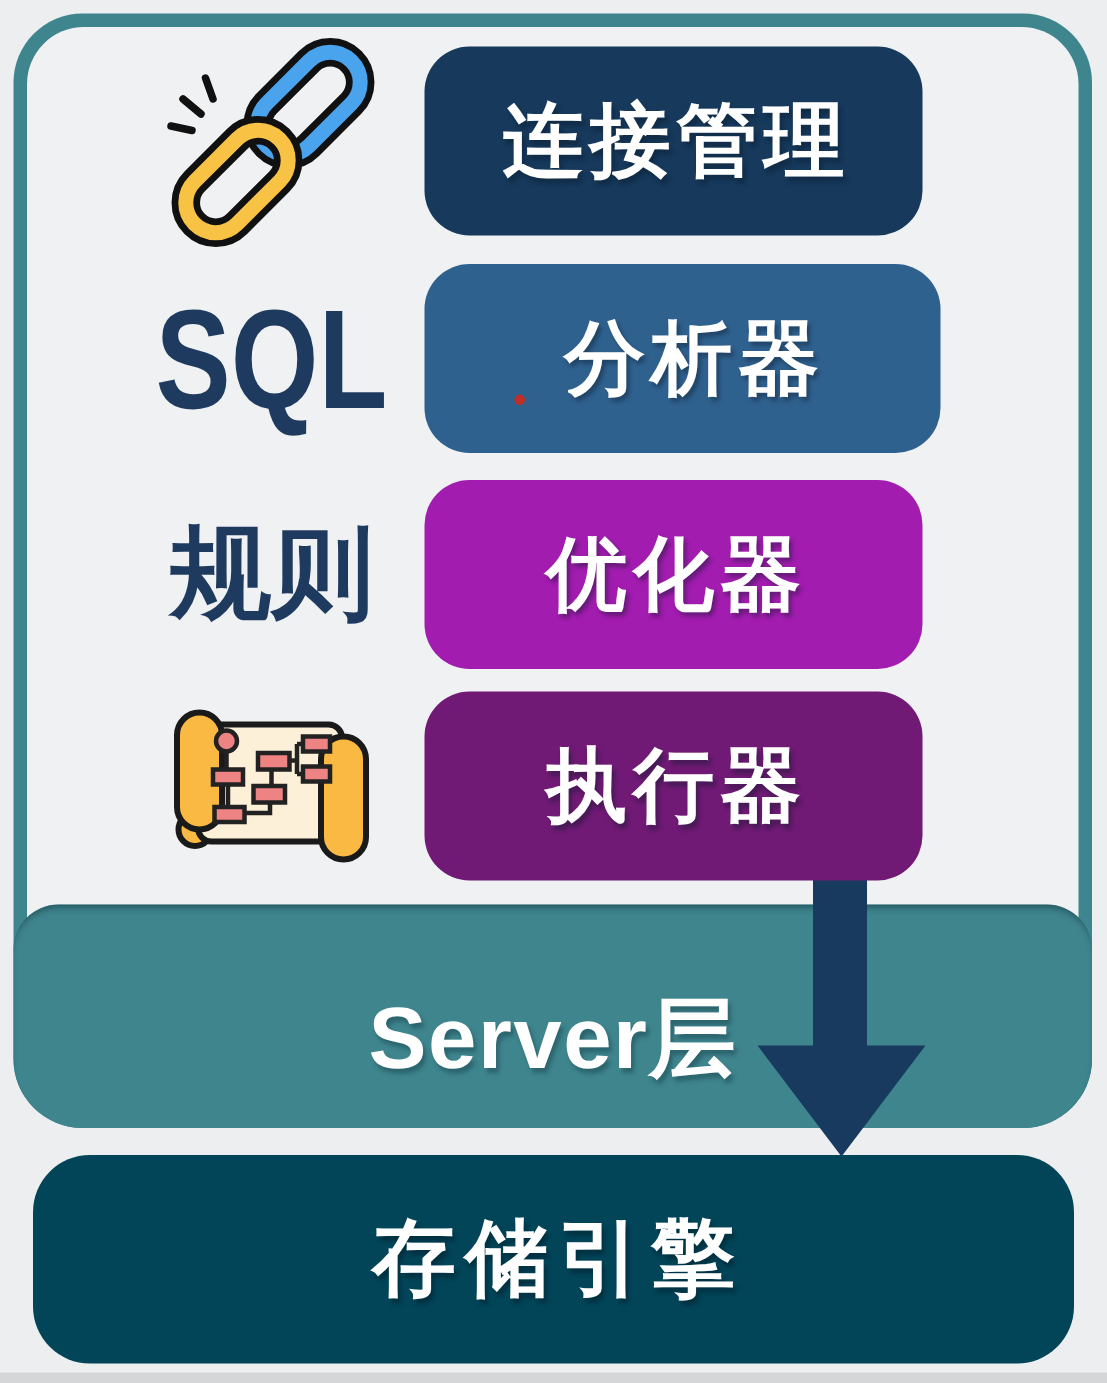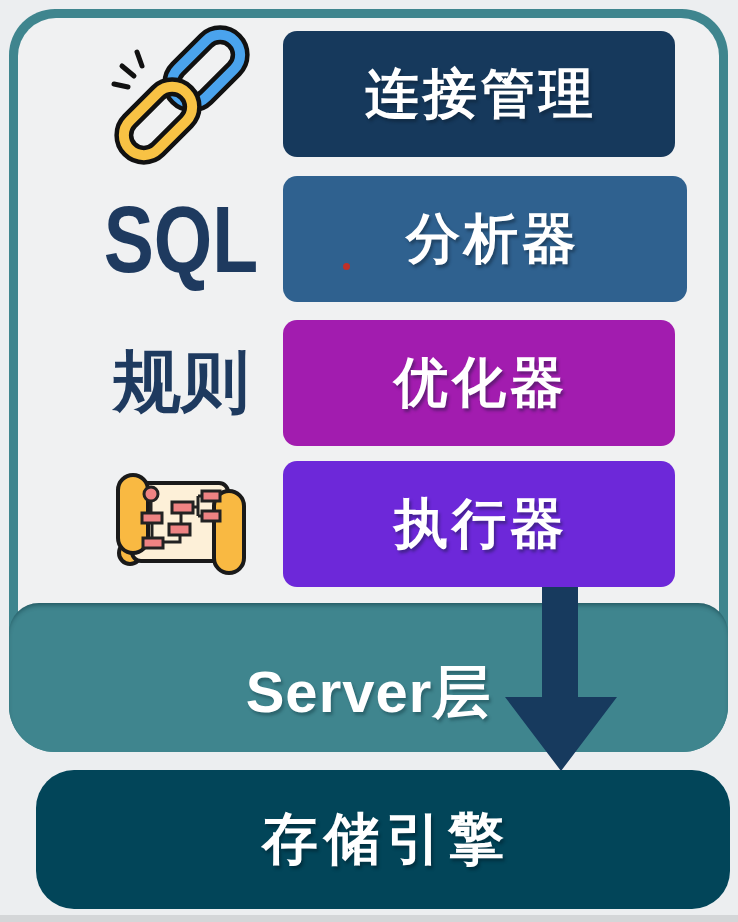--- a/index.html
+++ b/index.html
@@ -28,22 +28,22 @@
     display:flex;align-items:center;justify-content:center;
   }
   .band-label{
     color:#ffffff;font-size:58px;font-weight:700;letter-spacing:1px;
     text-shadow:2px 3px 3px rgba(10,40,50,.35);
     margin-top:31px;
   }
 
   
   .layer-box{
-    position:absolute;left:283px;width:392px;height:126px;
-    border-radius:14px;
+    position:absolute;left:283px;width:332px;height:126px;
+    border-radius:30px;
     display:flex;align-items:center;justify-content:center;
     color:#ffffff;font-size:54px;font-weight:700;letter-spacing:4px;text-indent:4px;
     text-shadow:2px 3px 3px rgba(10,25,40,.4);
   }
   .box-1{top:31px;background:#16395c;}
   .box-2{top:176px;background:#2f618f;padding-left:12px;}
   .box-3{top:320px;background:#4a80ab;}
   .box-4{top:461px;background:#6fbdb4;}
 
   
@@ -57,21 +57,21 @@
 
   
   .icon-link{position:absolute;left:106px;top:24px;width:150px;height:145px;}
   .icon-scroll{position:absolute;left:110px;top:461px;width:140px;height:122px;}
 
   
   .arrow{position:absolute;left:500px;top:582px;width:125px;height:190px;}
 
   
   .storage{
-    position:absolute;left:36px;top:770px;width:694px;height:139px;
+    position:absolute;left:22px;top:770px;width:694px;height:139px;
     background:#024559;border-radius:38px;
     display:flex;align-items:center;justify-content:center;
   }
   .storage-label{
     color:#ffffff;font-size:56px;font-weight:700;letter-spacing:6px;text-indent:6px;
     text-shadow:2px 3px 3px rgba(0,20,30,.4);
   }
 
   .red-dot{
     position:absolute;left:343px;top:263px;width:7px;height:7px;
@@ -103,21 +103,21 @@
 
   <div class="layer-box box-1" style="background-color: rgb(22, 57, 92);">
     <span>连接管理</span>
   </div>
   <div class="layer-box box-2" style="background-color: rgb(47, 97, 143);">
     <span>分析器</span>
   </div>
   <div class="layer-box box-3" style="background-color: #a21caf;">
     <span>优化器</span>
   </div>
-  <div class="layer-box box-4" style="background-color: #6d28d9;">
+  <div class="layer-box box-4" style="background-color: #701a75;">
     <span>执行器</span>
   </div>
 
   <div class="red-dot"></div>
 
   <div class="side-label side-sql">SQL</div>
   <div class="side-label side-rule">规则</div>
 
   <svg class="icon-link" viewBox="0 0 150 145" xmlns="http://www.w3.org/2000/svg">
 

